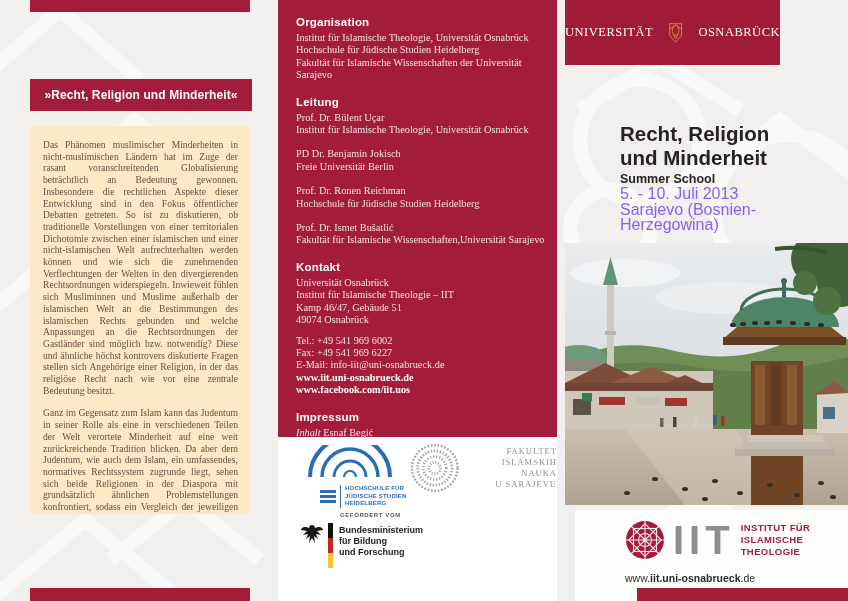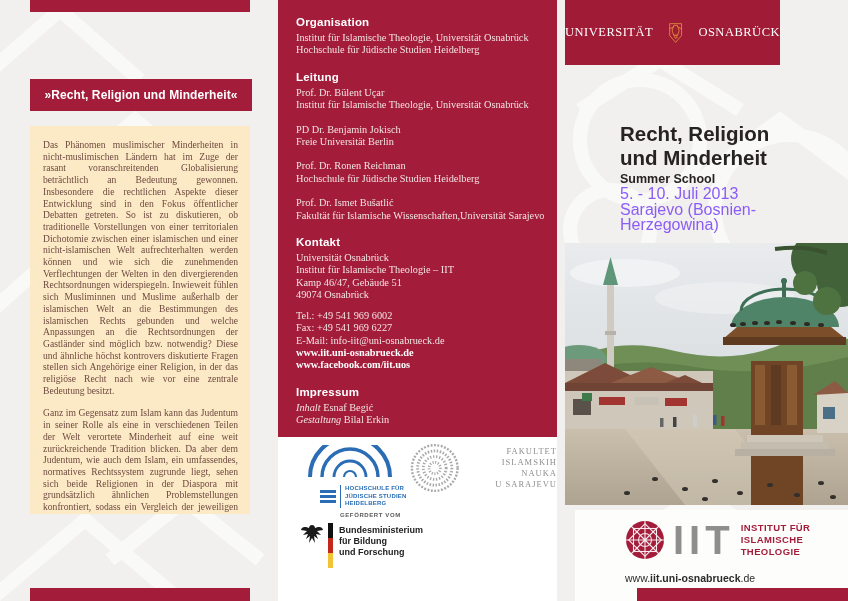--- a/index.html
+++ b/index.html
@@ -106,20 +106,21 @@
   </div>
 
   <div class="strip bottom"></div>
 
   <div class="panel-mid">
     <div class="mid-red">
 
       <div class="sec-h">Organisation</div>
       <div class="mid-line">Institut für Islamische Theologie, Universität Osnabrück</div>
       <div class="mid-line">Hochschule für Jüdische Studien Heidelberg</div>
+      <div class="mid-line">Fakultät für Islamische Wissenschaften der Universität Sarajevo</div>
 
       <div class="sp14"></div>
       <div class="sec-h">Leitung</div>
       <div class="mid-line">Prof. Dr. Bülent Uçar</div>
       <div class="mid-line">Institut für Islamische Theologie, Universität Osnabrück</div>
       <div class="sp12"></div>
       <div class="mid-line">PD Dr. Benjamin Jokisch</div>
       <div class="mid-line">Freie Universität Berlin</div>
       <div class="sp12"></div>
       <div class="mid-line">Prof. Dr. Ronen Reichman</div>

